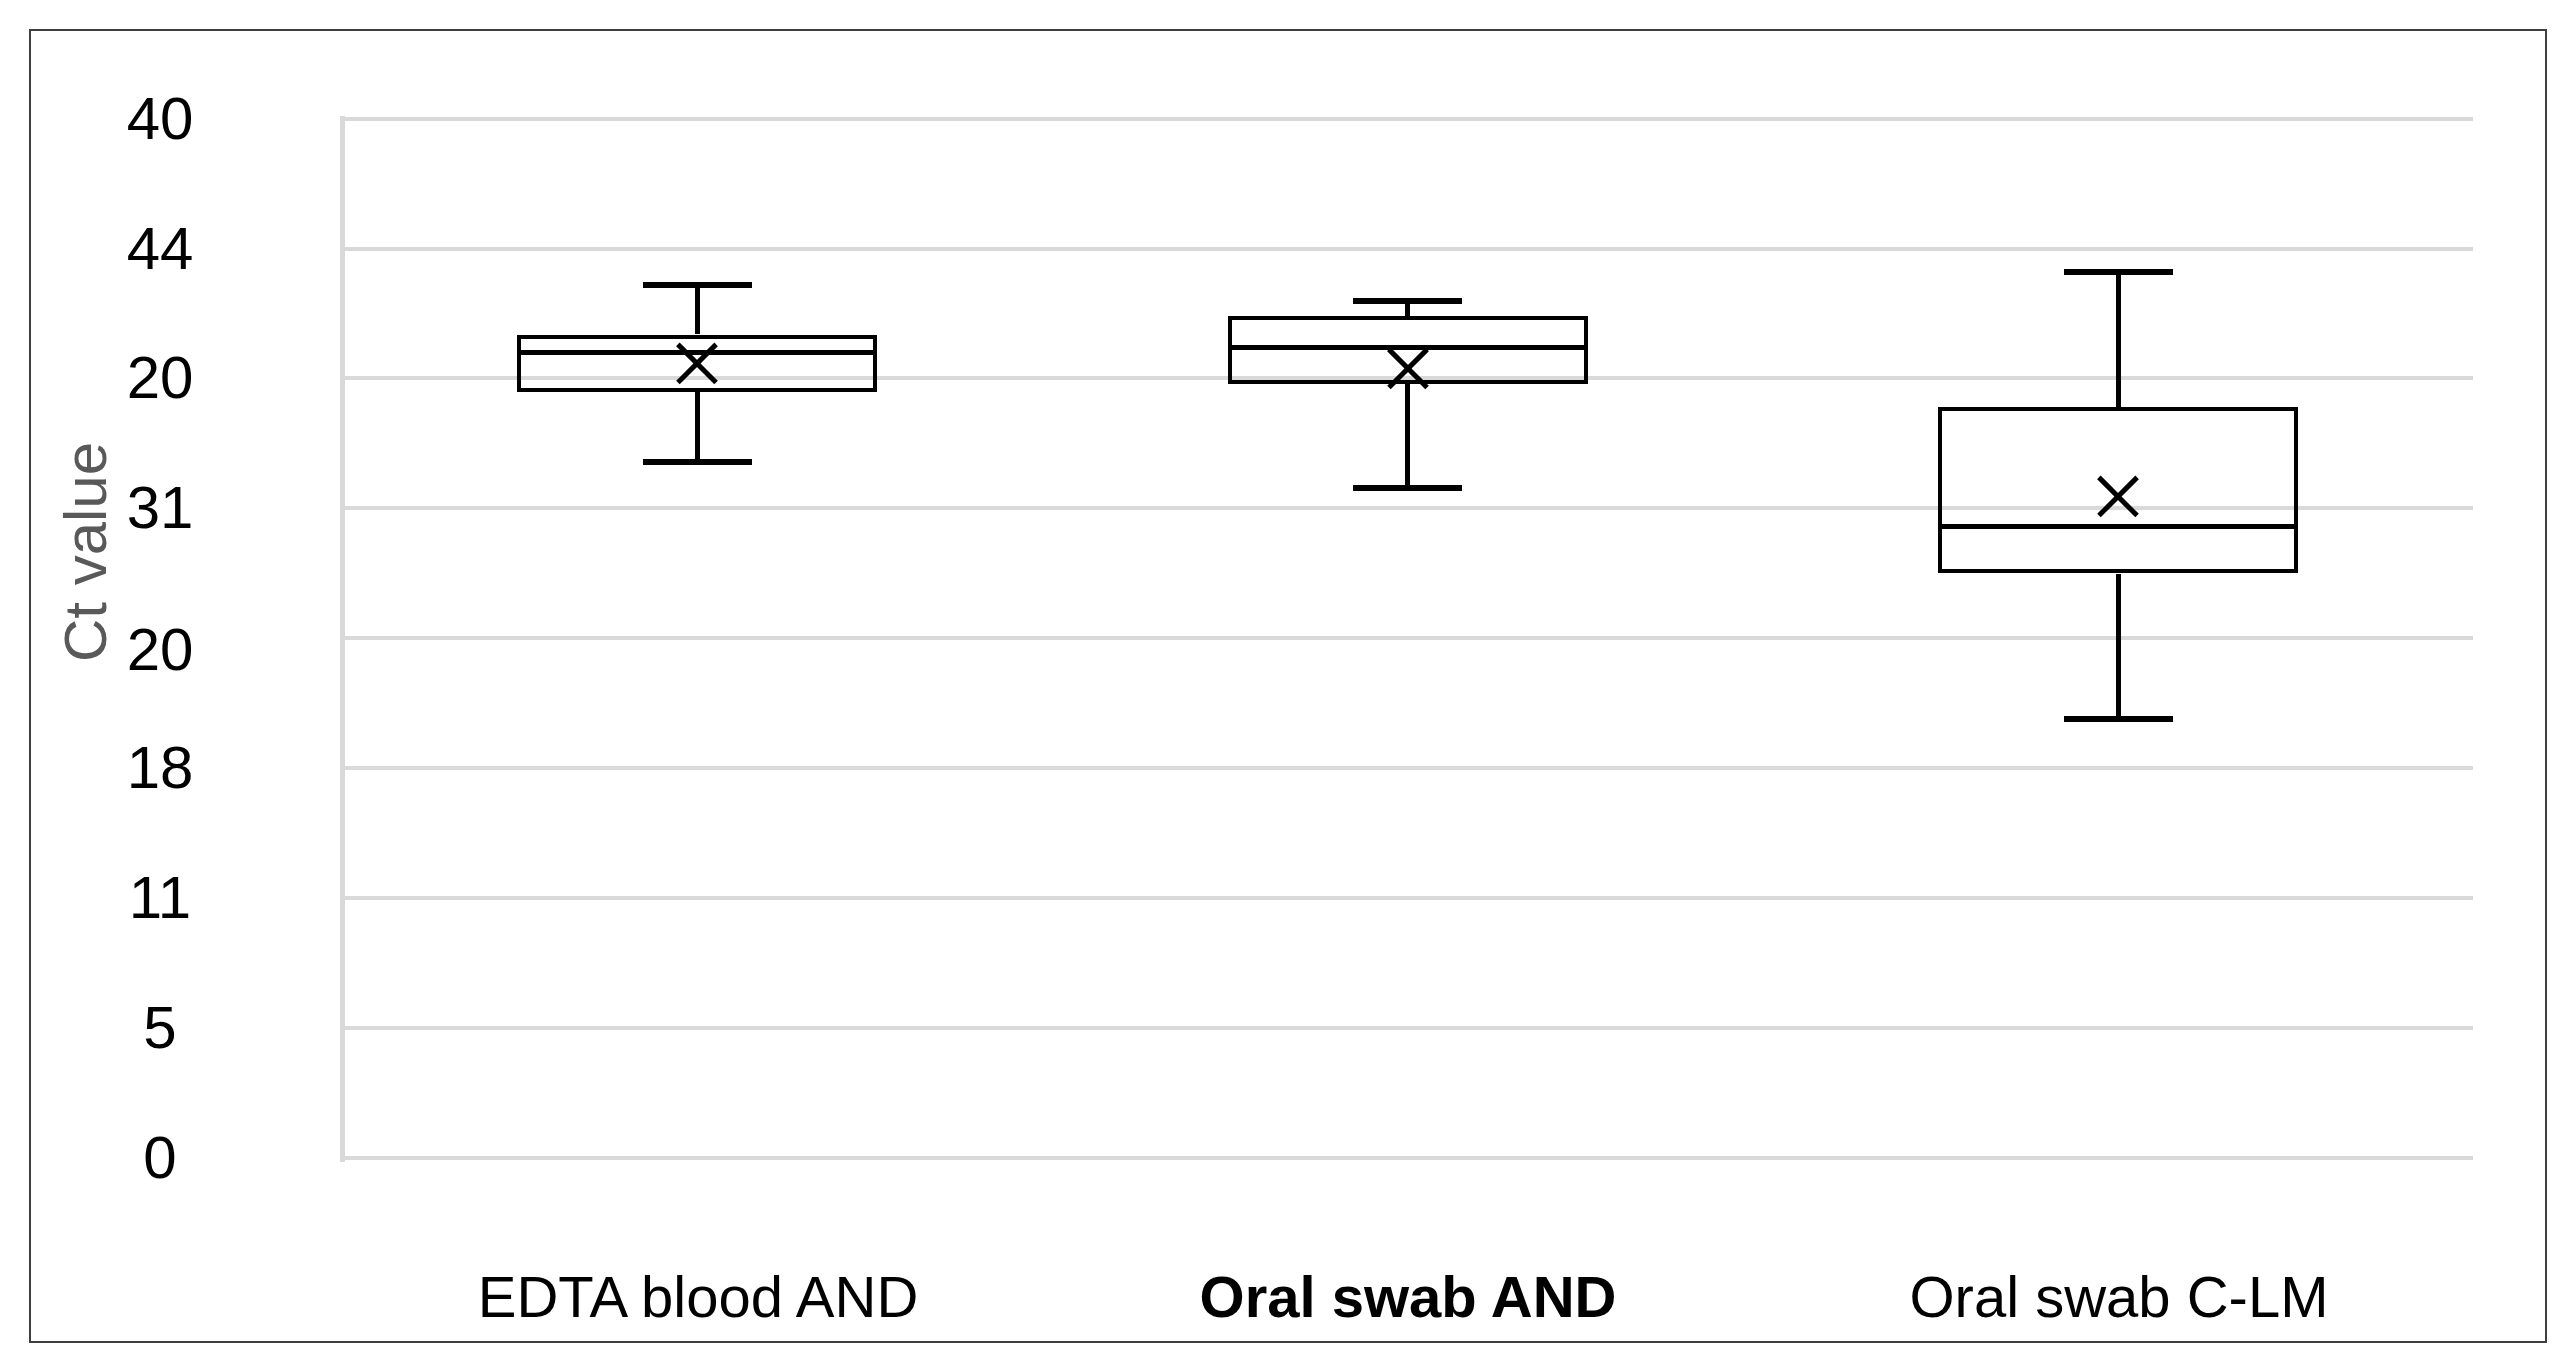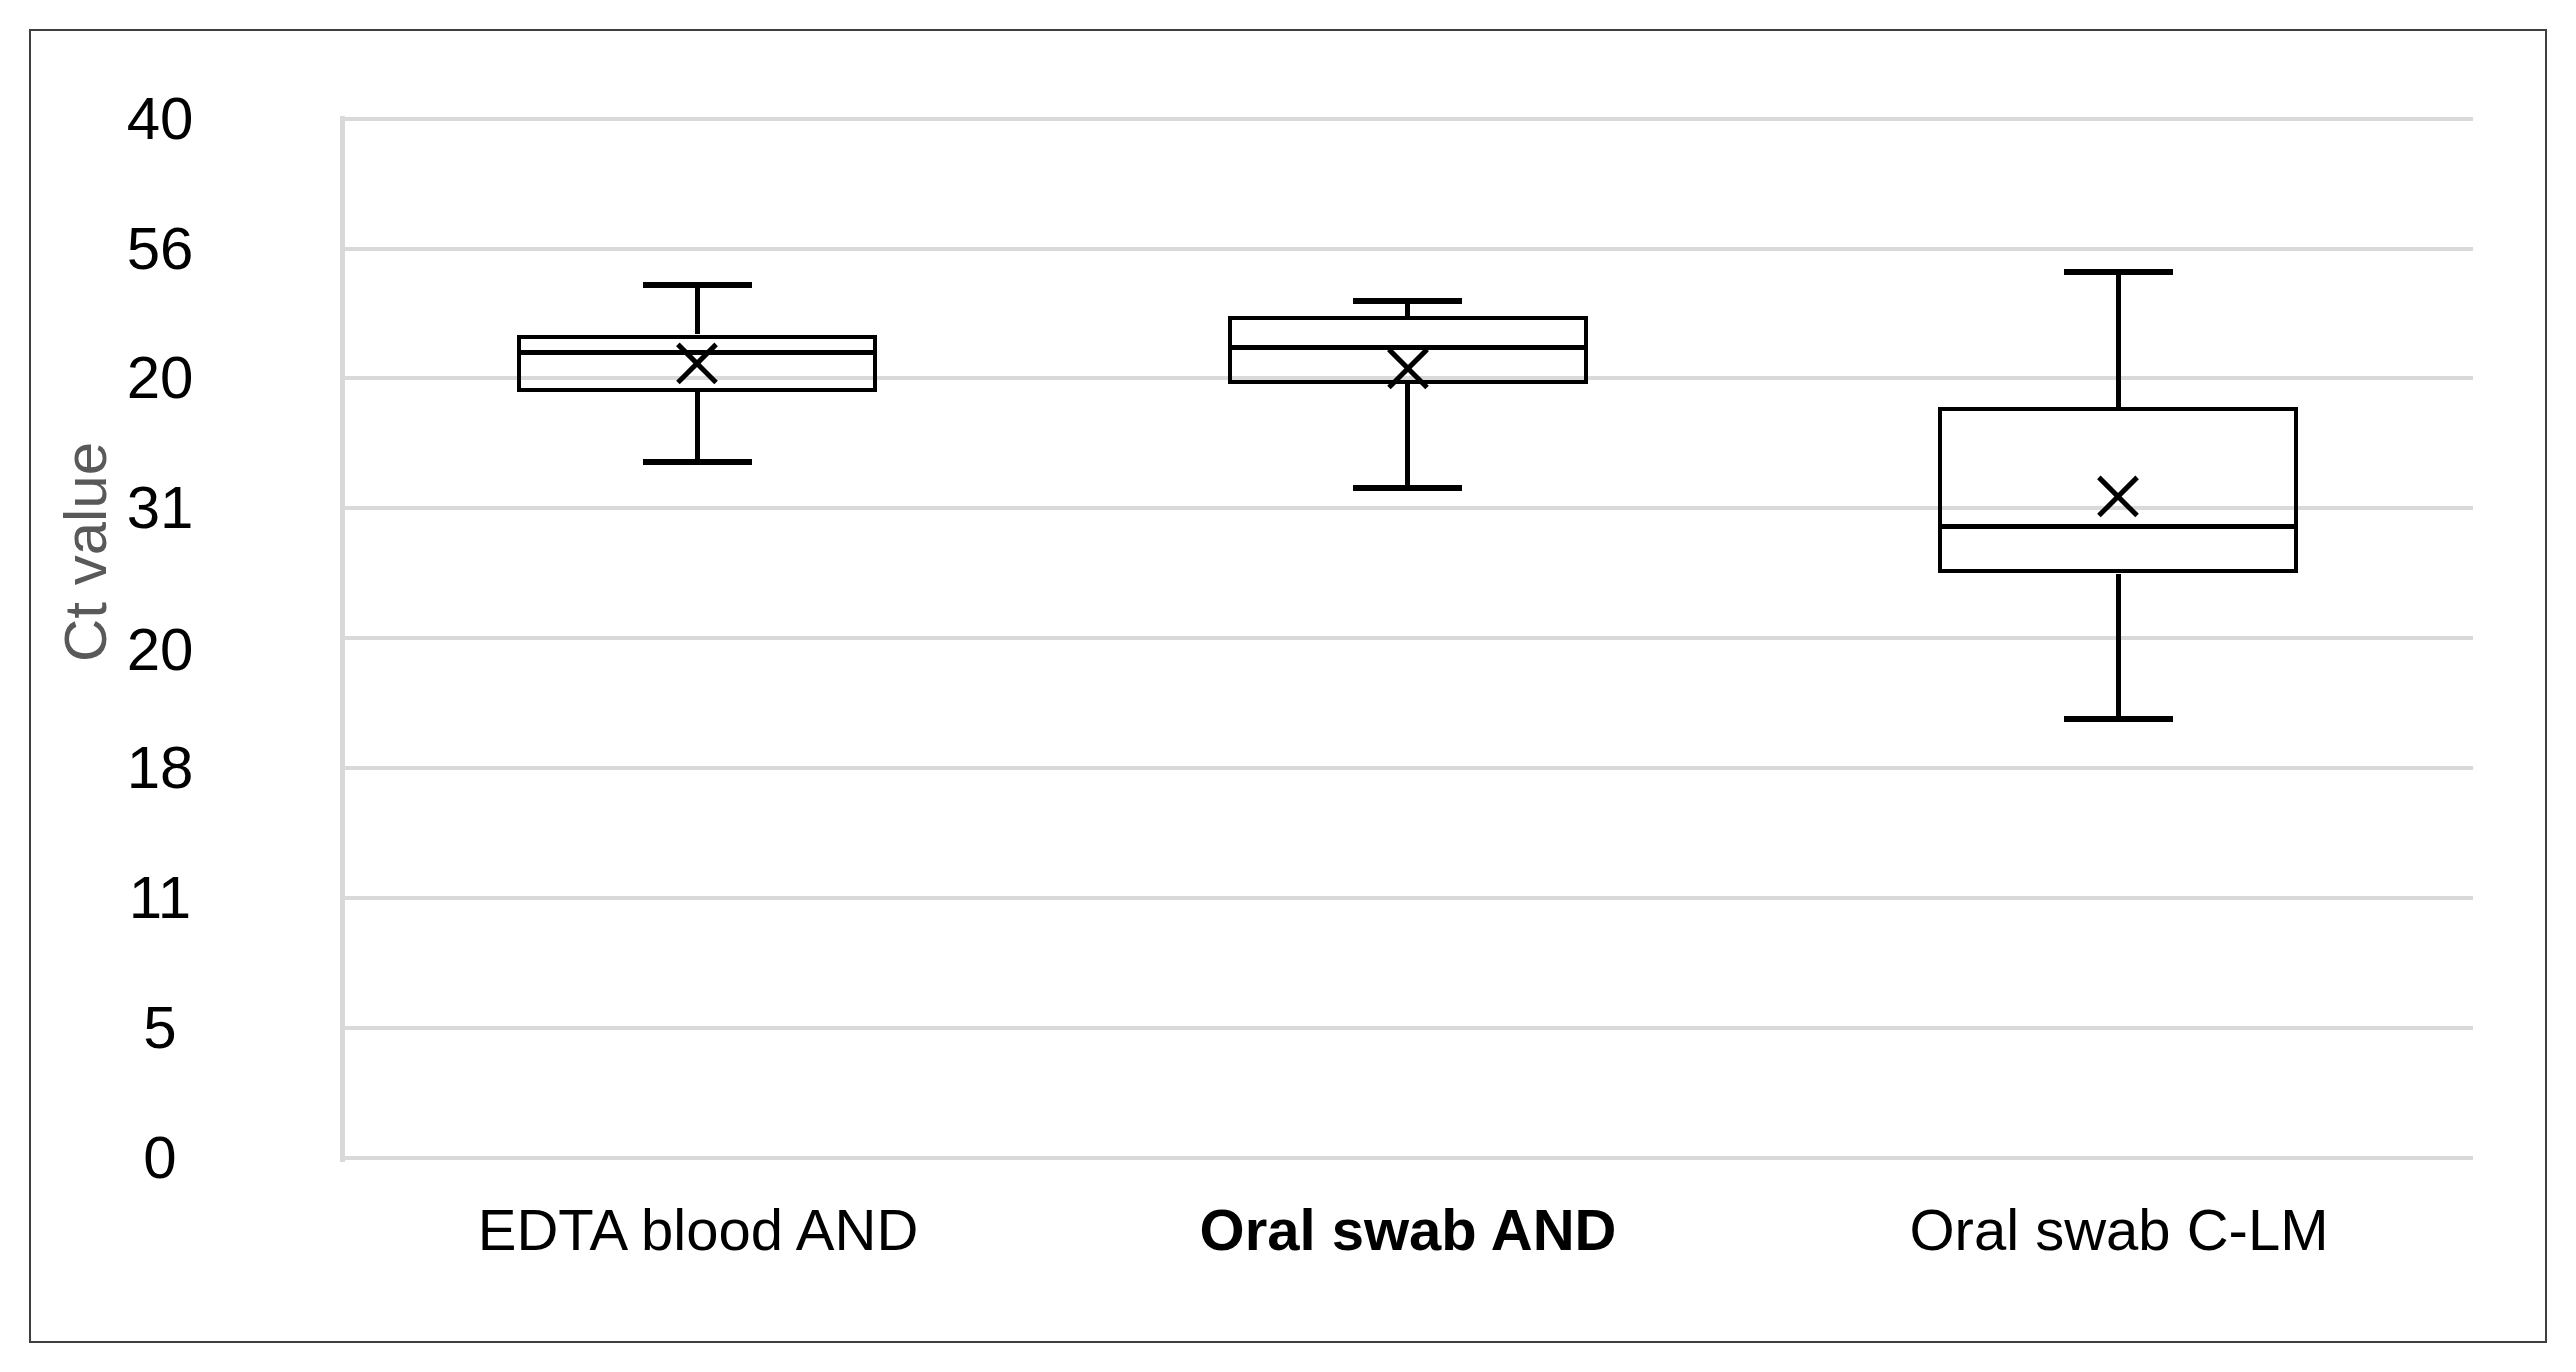--- a/index.html
+++ b/index.html
@@ -67,21 +67,21 @@
     text-align: center;
     font-size: 60px;
     color: #000000;
     line-height: 1;
     transform: translateY(-50%);
     white-space: nowrap;
   }
 
   .xtick-label {
     position: absolute;
-    top: 1201px;
+    top: 1268px;
     font-size: 58px;
     color: #000000;
     text-align: center;
     line-height: 1;
     white-space: nowrap;
     transform: translateX(-50%);
   }
 
   #y-axis-title {
     position: absolute;
@@ -140,21 +140,21 @@
 
 <div id="figure">
   <div id="figure-border"></div>
 
   <div id="axis-line"></div>
 
   <div id="y-axis-title">Ct value</div>
 
   <div id="ytick-labels">
       <div class="ytick-label" style="top: 119px;">40</div>
-      <div class="ytick-label" style="top: 249px;">56</div>
+      <div class="ytick-label" style="top: 249px;">44</div>
       <div class="ytick-label" style="top: 378px;">20</div>
       <div class="ytick-label" style="top: 508px;">31</div>
       <div class="ytick-label" style="top: 650px;">20</div>
       <div class="ytick-label" style="top: 768px;">18</div>
       <div class="ytick-label" style="top: 898px;">11</div>
       <div class="ytick-label" style="top: 1028px;">5</div>
       <div class="ytick-label" style="top: 1158px;">0</div>
     </div>
   <div id="gridlines-host">
       <div class="gridline" style="top: 117px; left: 342px; width: 2131px;"></div>

